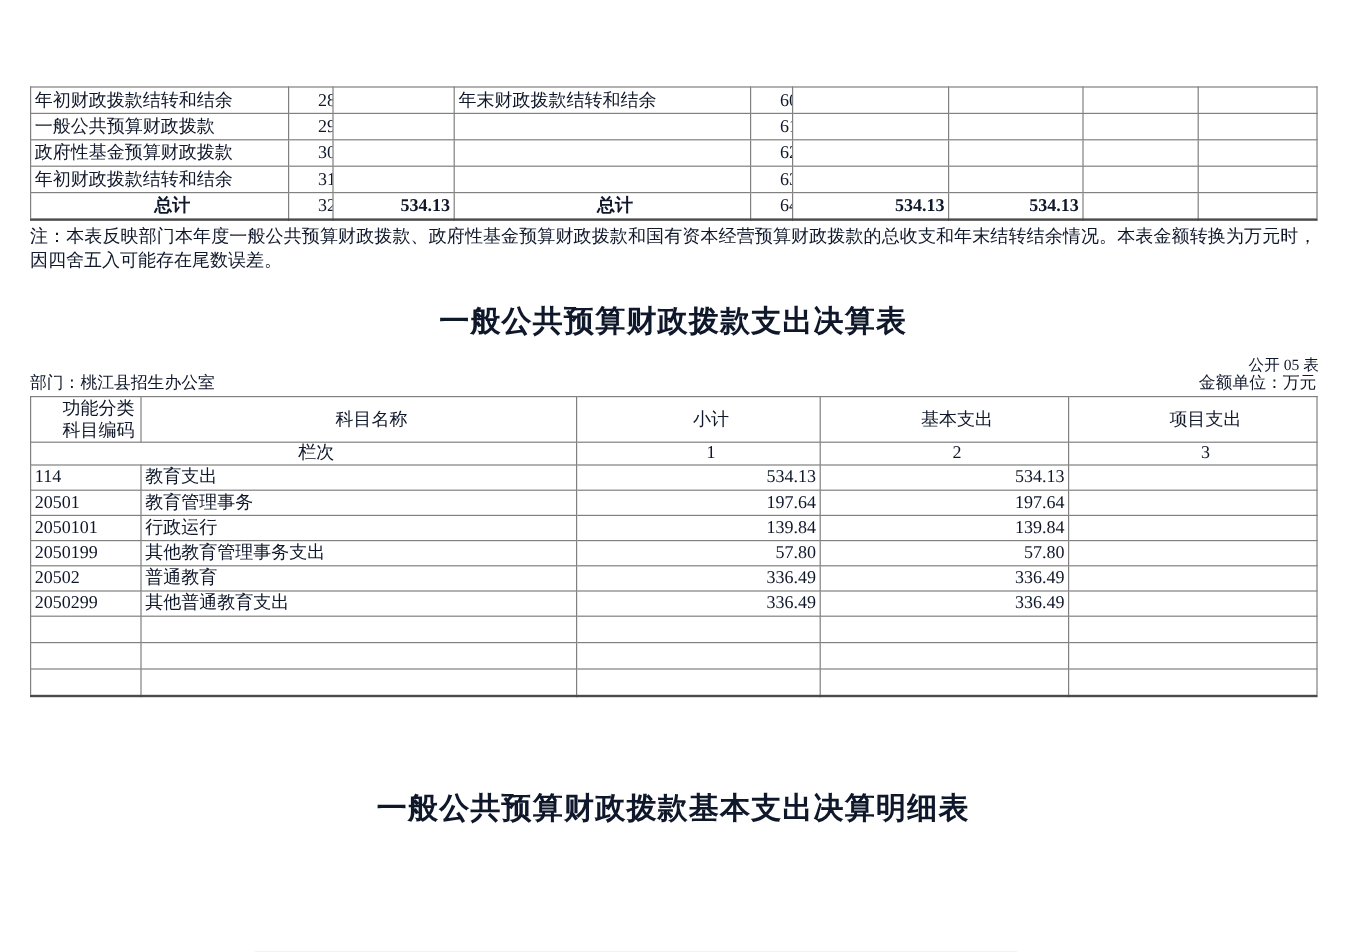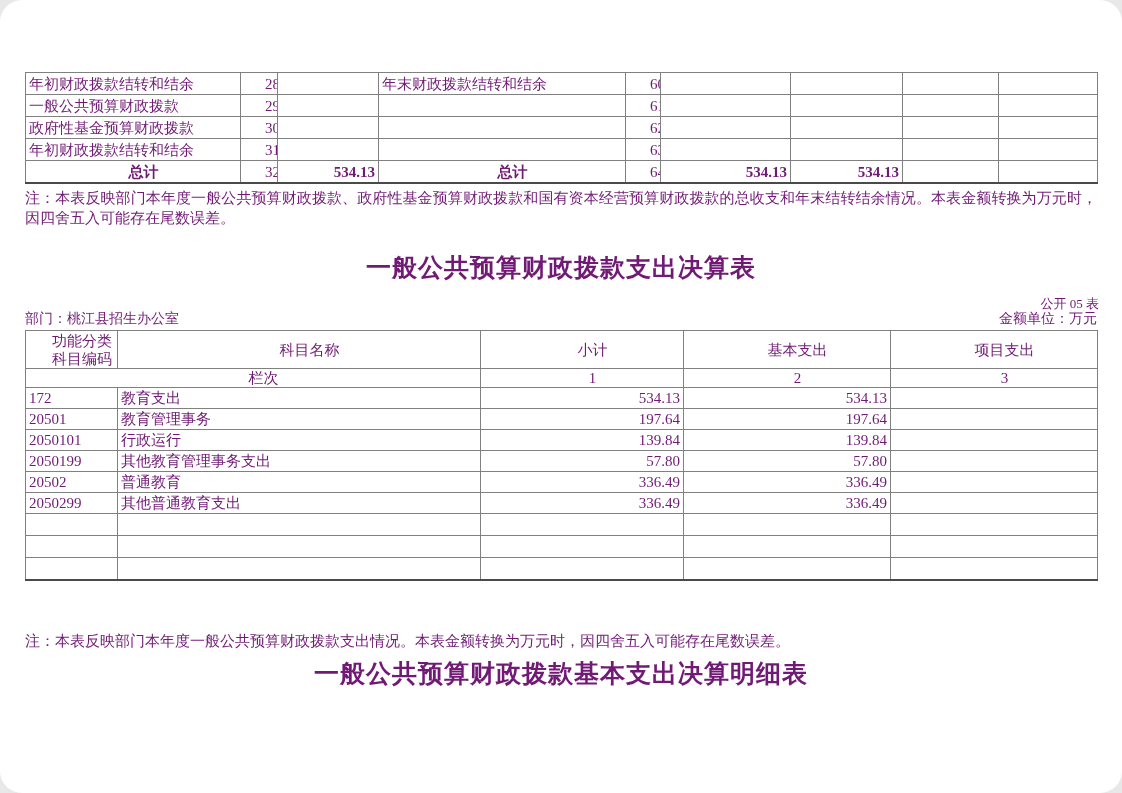--- a/index.html
+++ b/index.html
@@ -1,19 +1,19 @@
 <!DOCTYPE html>
 <html><head>
 <meta charset="utf-8">
 <style>
   html,body{margin:0;padding:0;background:#e8e8e8;}
   .page{
     position:relative;width:1122px;height:793px;background:#ffffff;
-    font-family:"Liberation Serif","DejaVu Serif",serif;color:#701a75;
-    margin:0 auto;overflow:hidden;border-radius:22px;
+    font-family:"Liberation Serif","DejaVu Serif",serif;color:#0f172a;
+    margin:0 auto;overflow:hidden;
   }
   table{border-collapse:collapse;table-layout:fixed;position:absolute;left:25px;width:1072px;}
   td{
     border:1px solid #808080;font-size:15px;line-height:18px;
     padding:0 3px;overflow:hidden;word-break:break-all;vertical-align:middle;
     white-space:nowrap;
   }
   .t1{top:72px;border-bottom:2px solid #4a4a4a;}
   .t1 td{height:21px;}
   .t2{top:330px;border-bottom:2px solid #4a4a4a;}
@@ -147,21 +147,21 @@
       <td class="ac">基本支出</td>
       <td class="ac">项目支出</td>
     </tr>
     <tr class="rh3">
       <td class="ac" colspan="2">栏次</td>
       <td class="ac">1</td>
       <td class="ac">2</td>
       <td class="ac">3</td>
     </tr>
     <tr class="rd">
-      <td class="al">172</td>
+      <td class="al">114</td>
       <td class="al">教育支出</td>
       <td class="ar">534.13</td>
       <td class="ar">534.13</td>
       <td class="ar"></td>
     </tr>
     <tr class="rd">
       <td class="al">20501</td>
       <td class="al">教育管理事务</td>
       <td class="ar">197.64</td>
       <td class="ar">197.64</td>
@@ -212,17 +212,16 @@
     <tr class="re">
       <td></td>
       <td></td>
       <td></td>
       <td></td>
       <td></td>
     </tr>
   </tbody>
     </table>
 
-  <div class="note note2">注：本表反映部门本年度一般公共预算财政拨款支出情况。本表金额转换为万元时，因四舍五入可能存在尾数误差。</div>
 
   <div class="doc-title title2">一般公共预算财政拨款基本支出决算明细表</div>
 
 </div>
 
 </body></html>

